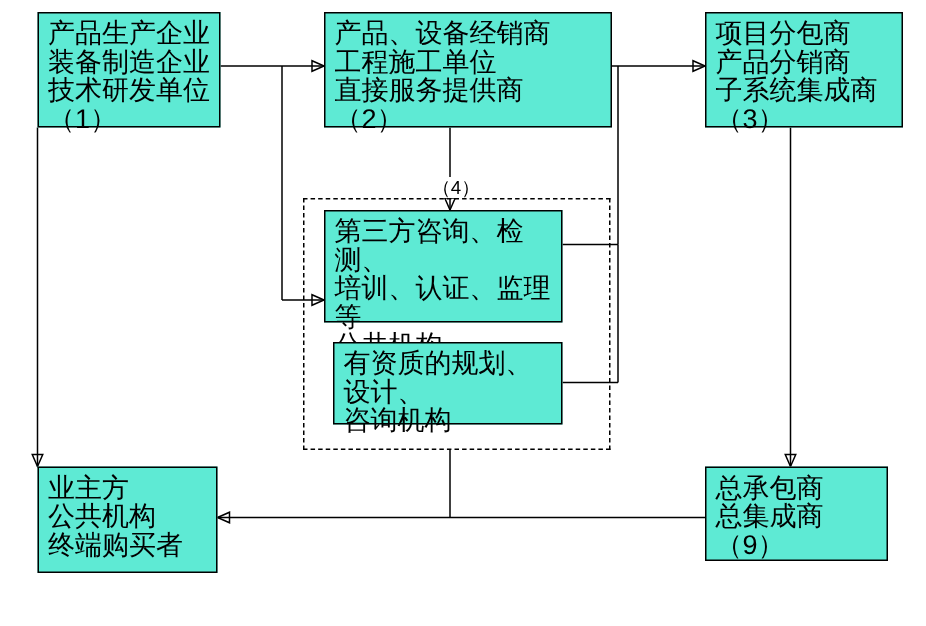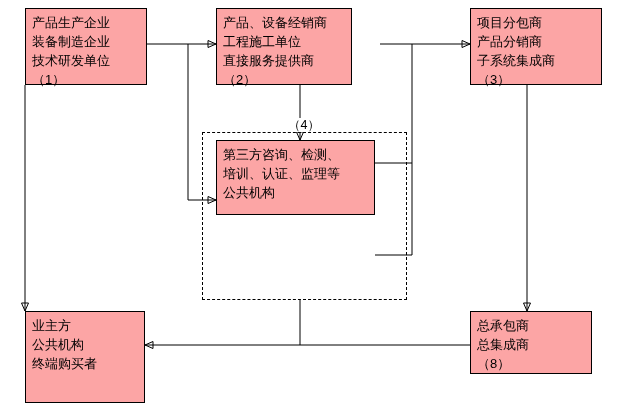--- a/index.html
+++ b/index.html
@@ -12,22 +12,22 @@
     width: 617px;
     height: 417px;
     background: #ffffff;
     font-family: "Liberation Sans", sans-serif;
     overflow: hidden;
   }
   .box {
     position: absolute;
     box-sizing: border-box;
     border: 1px solid #000000;
-    background: #fca5a5;
-    font-size: 13px;
+    background: #5eead4;
+    font-size: 18px;
     line-height: 19px;
     color: #000000;
     padding: 4px 6px 2px 6px;
     white-space: pre-line;
   }
   .dashed-group {
     position: absolute;
     box-sizing: border-box;
     border: 1px dashed #000000;
     background: transparent;
@@ -97,36 +97,38 @@
   </svg>
 
   <div class="dashed-group" style="left:202px; top:132px; width:205px; height:168px;"></div>
   <div class="group-label" style="left:285px; top:118px;">（4）</div>
 
   <div class="box" style="left:25px; top:8px; width:122px; height:77px;">产品生产企业
 装备制造企业
 技术研发单位
 （1）</div>
 
-  <div class="box" style="left:216px; top:8px; width:136px; height:77px;">产品、设备经销商
+  <div class="box" style="left:216px; top:8px; width:192px; height:77px;">产品、设备经销商
 工程施工单位
 直接服务提供商
 （2）</div>
 
   <div class="box" style="left:470px; top:8px; width:132px; height:77px;">项目分包商
 产品分销商
 子系统集成商
 （3）</div>
 
   <div class="box" style="left:216px; top:140px; width:159px; height:75px;">第三方咨询、检测、
 培训、认证、监理等
 公共机构</div>
 
+  <div class="box" style="left:222px; top:228px; width:153px; height:55px;">有资质的规划、设计、
+咨询机构</div>
 
-  <div class="box" style="left:25px; top:311px; width:120px; height:92px;">业主方
+  <div class="box" style="left:25px; top:311px; width:120px; height:71px;">业主方
 公共机构
 终端购买者</div>
 
   <div class="box" style="left:470px; top:311px; width:122px; height:63px;">总承包商
 总集成商
-（8）</div>
+（9）</div>
 
 </div>
 
 </body></html>

